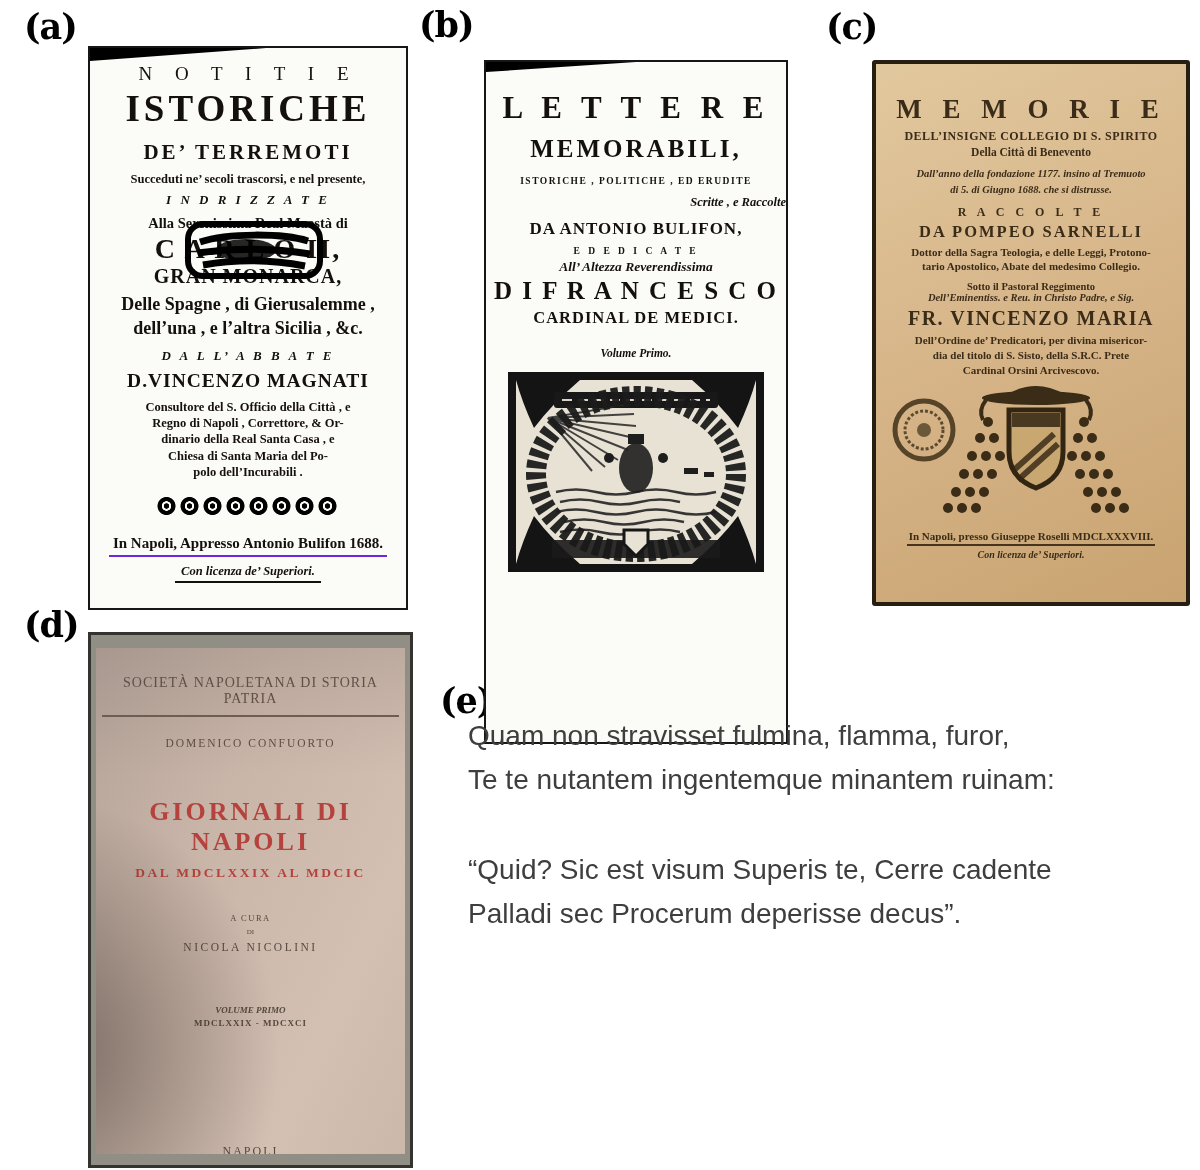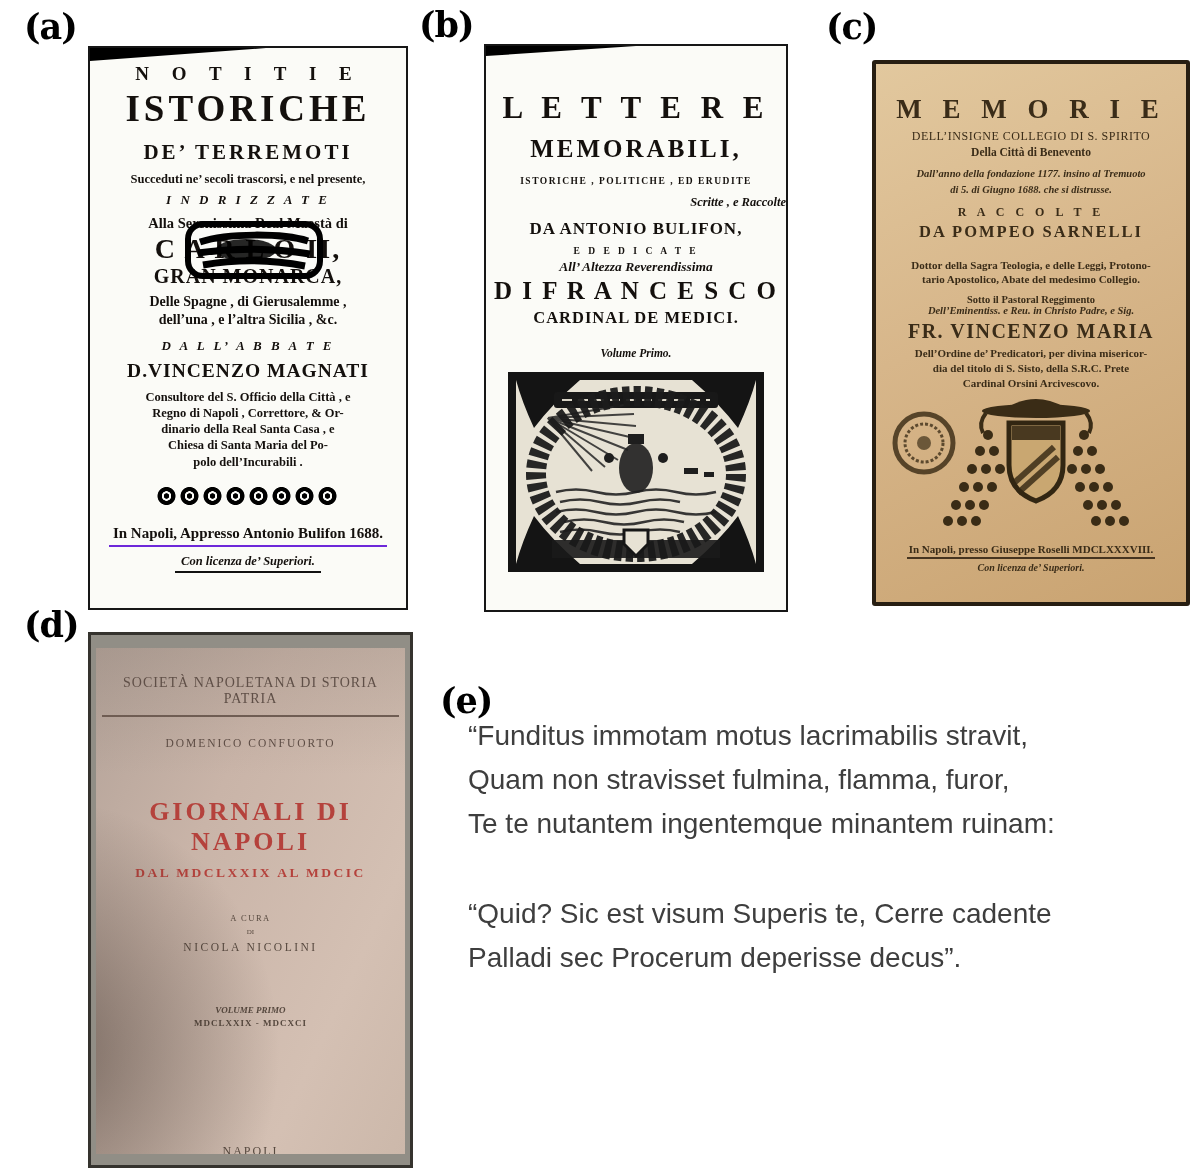--- a/index.html
+++ b/index.html
@@ -10,68 +10,68 @@
   .plabel{position:absolute;font-family:"DejaVu Serif",serif;font-weight:700;
           font-size:35px;color:#000;letter-spacing:-1px;}
 
   
   .page{position:absolute;box-sizing:border-box;background:#fbfbf7;border:2px solid #161616;
         text-align:center;color:#14100d;overflow:hidden;}
   .wedge{position:absolute;top:0;left:0;background:#000;clip-path:polygon(0 0,100% 0,0 100%);}
 
   
   .page-a{left:88px;top:46px;width:320px;height:564px;padding-top:15px;}
-  .pa1{font-size:19px;font-weight:700;letter-spacing:9px;margin-bottom:5px;}
+  .pa1{font-size:19px;font-weight:400;letter-spacing:9px;margin-bottom:5px;}
   .pa2{font-size:37px;font-weight:700;letter-spacing:4px;line-height:1;margin-bottom:13px;}
   .pa3{font-size:21px;font-weight:700;letter-spacing:3px;margin-bottom:7px;}
   .pa-sub{font-size:12.5px;font-weight:700;margin-bottom:5px;}
   .pa-ind{font-size:13px;font-style:italic;font-weight:700;letter-spacing:3px;margin-bottom:7px;}
   .pa-alla{font-size:14.5px;font-weight:700;margin-bottom:1px;}
   .pa-king{font-size:28px;font-weight:700;letter-spacing:2px;line-height:1.15;position:relative;display:block;}
   .pa-mon{font-size:20px;font-weight:700;letter-spacing:1px;margin-bottom:5px;}
-  .pa-realm{font-size:14px;font-weight:700;line-height:1.3;}
+  .pa-realm{font-size:18px;font-weight:700;line-height:1.3;}
   .mb8{margin-bottom:8px;}
   .pa-abb{font-size:13px;font-style:italic;font-weight:700;letter-spacing:3px;margin:6px 0;}
   .pa-auth{font-size:19.5px;font-weight:700;letter-spacing:1px;margin-bottom:7px;}
   .pa-role{font-size:12.5px;font-weight:700;line-height:1.3;}
   .pa-orn{width:186px;height:26px;margin:13px auto 15px;
      background-image:
        radial-gradient(circle at center,#000 0 2.4px,transparent 3px),
        radial-gradient(circle at center,transparent 4.5px,#000 5px 8.6px,transparent 9.4px);
      background-size:23px 26px;background-repeat:repeat-x;background-position:0 50%;}
   .pa-imp{font-size:15px;font-weight:700;display:inline-block;border-bottom:2px solid #6d28d9;
           padding:0 4px 3px;margin-bottom:4px;}
   .pa-lic{font-size:12.5px;font-weight:700;font-style:italic;display:inline-block;
           border-bottom:2px solid #111;padding:0 6px 2px;}
   .stamp{position:absolute;left:94px;top:-13px;width:140px;height:60px;}
 
   
-  .page-b{left:484px;top:44px;width:304px;height:568px;padding-top:44px;}
+  .page-b{left:484px;top:60px;width:304px;height:684px;padding-top:28px;}
   .pb1{font-size:31px;font-weight:700;letter-spacing:6px;margin-bottom:9px;}
   .pb2{font-size:25px;font-weight:700;letter-spacing:3px;margin-bottom:13px;}
   .pb-sub{font-size:9.5px;font-weight:700;letter-spacing:1.5px;margin-bottom:9px;}
   .pb-scr{font-size:12.5px;font-weight:700;font-style:italic;margin-bottom:9px;text-align:right;}
   .pb-da{font-size:17px;font-weight:700;letter-spacing:1px;margin-bottom:7px;text-align:center;}
   .pb-ded{font-size:9.5px;font-weight:700;letter-spacing:3px;margin-bottom:3px;}
   .pb-alt{font-size:13.5px;font-weight:700;font-style:italic;margin-bottom:2px;}
   .pb-di{font-size:25px;font-weight:700;letter-spacing:2px;margin-bottom:3px;}
   .pb-card{font-size:16.5px;font-weight:700;letter-spacing:1px;margin-bottom:19px;}
   .pb-vol{font-size:11.5px;font-weight:700;font-style:italic;margin-bottom:13px;}
   .engraving{display:block;margin:0 auto;}
 
   
   .page-c{left:872px;top:60px;width:318px;height:546px;border:4px solid #271e12;border-radius:3px;
           background:linear-gradient(155deg,#e2c89e 0%,#d7b68a 45%,#c9a371 100%);
           color:#3a2c18;padding-top:30px;}
   .pc-t{font-size:27px;font-weight:700;letter-spacing:7px;margin-bottom:4px;}
-  .pc-l2{font-size:12px;font-weight:400;letter-spacing:.5px;margin-bottom:2px;}
+  .pc-l2{font-size:12px;font-weight:700;letter-spacing:.5px;margin-bottom:2px;}
   .pc-l3{font-size:11.5px;font-weight:700;margin-bottom:8px;}
   .pc-it{font-size:10.5px;font-weight:700;font-style:italic;line-height:1.5;}
   .pc-rac{font-size:12px;font-weight:700;letter-spacing:4px;margin:7px 0 2px;}
-  .pc-da{font-size:16.5px;font-weight:700;letter-spacing:2px;margin-bottom:16px;}
+  .pc-da{font-size:16.5px;font-weight:700;letter-spacing:2px;margin-bottom:3px;}
   .pc-r{font-size:11px;font-weight:700;line-height:1.35;}
   .pc-sotto{font-size:10.5px;font-weight:700;margin-top:7px;}
   .pc-emin{font-size:10.5px;font-weight:700;font-style:italic;margin-bottom:4px;}
   .pc-fr{font-size:20px;font-weight:700;letter-spacing:1.5px;margin-bottom:3px;}
   .arms{display:block;margin:0 auto;}
   .pc-imp{font-size:11px;font-weight:700;display:inline-block;border-bottom:2px solid #46341f;
           padding:0 2px 2px;margin-bottom:3px;}
   .pc-lic{font-size:10px;font-weight:700;font-style:italic;}
 
   
@@ -269,20 +269,19 @@
       <div class="pd-ed">NICOLA NICOLINI</div>
       <div class="pd-vol">VOLUME PRIMO</div>
       <div class="pd-vd">MDCLXXIX - MDCXCI</div>
       <div class="pd-city">NAPOLI</div>
 
       <div class="pd-shadow"></div>
     </div>
   </section>
 
   <div class="quote">
-    <div>“Funditus immotam motus lacrimabilis stravit,</div>
     <div>Quam non stravisset fulmina, flamma, furor,</div>
     <div>Te te nutantem ingentemque minantem ruinam:</div>
     <div class="stanza2">“Quid? Sic est visum Superis te, Cerre cadente</div>
     <div>Palladi sec Procerum deperisse decus”.</div>
   </div>
 
 </div>
 
 </body></html>

